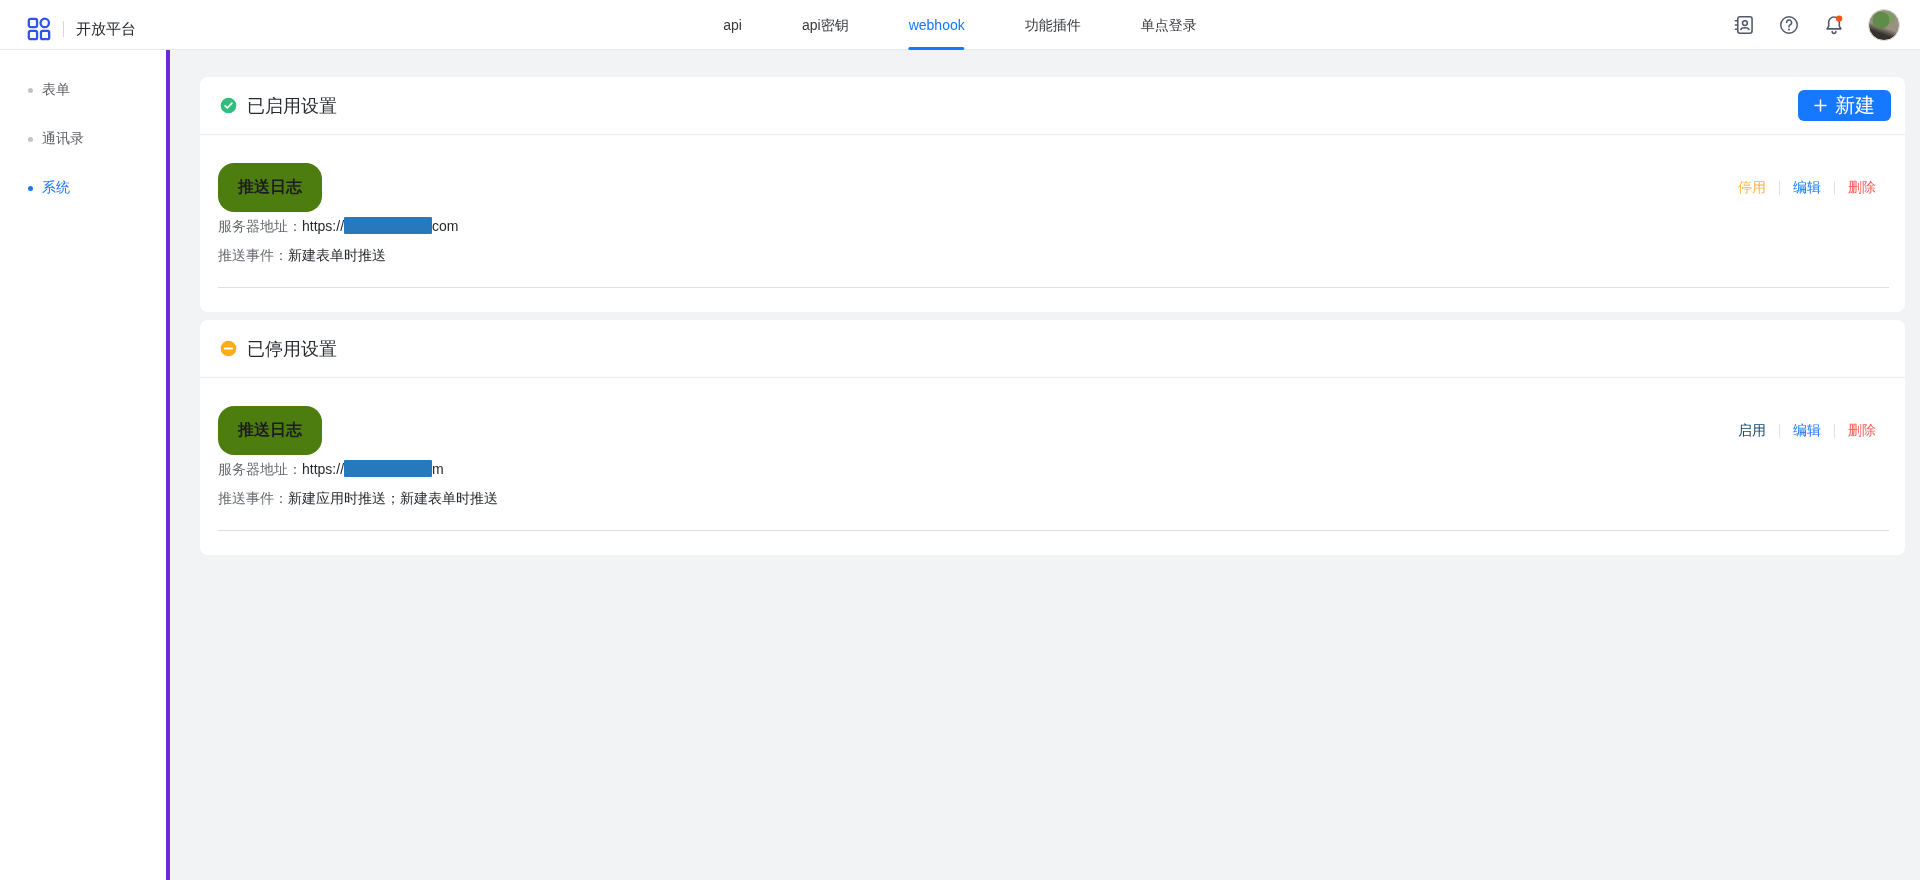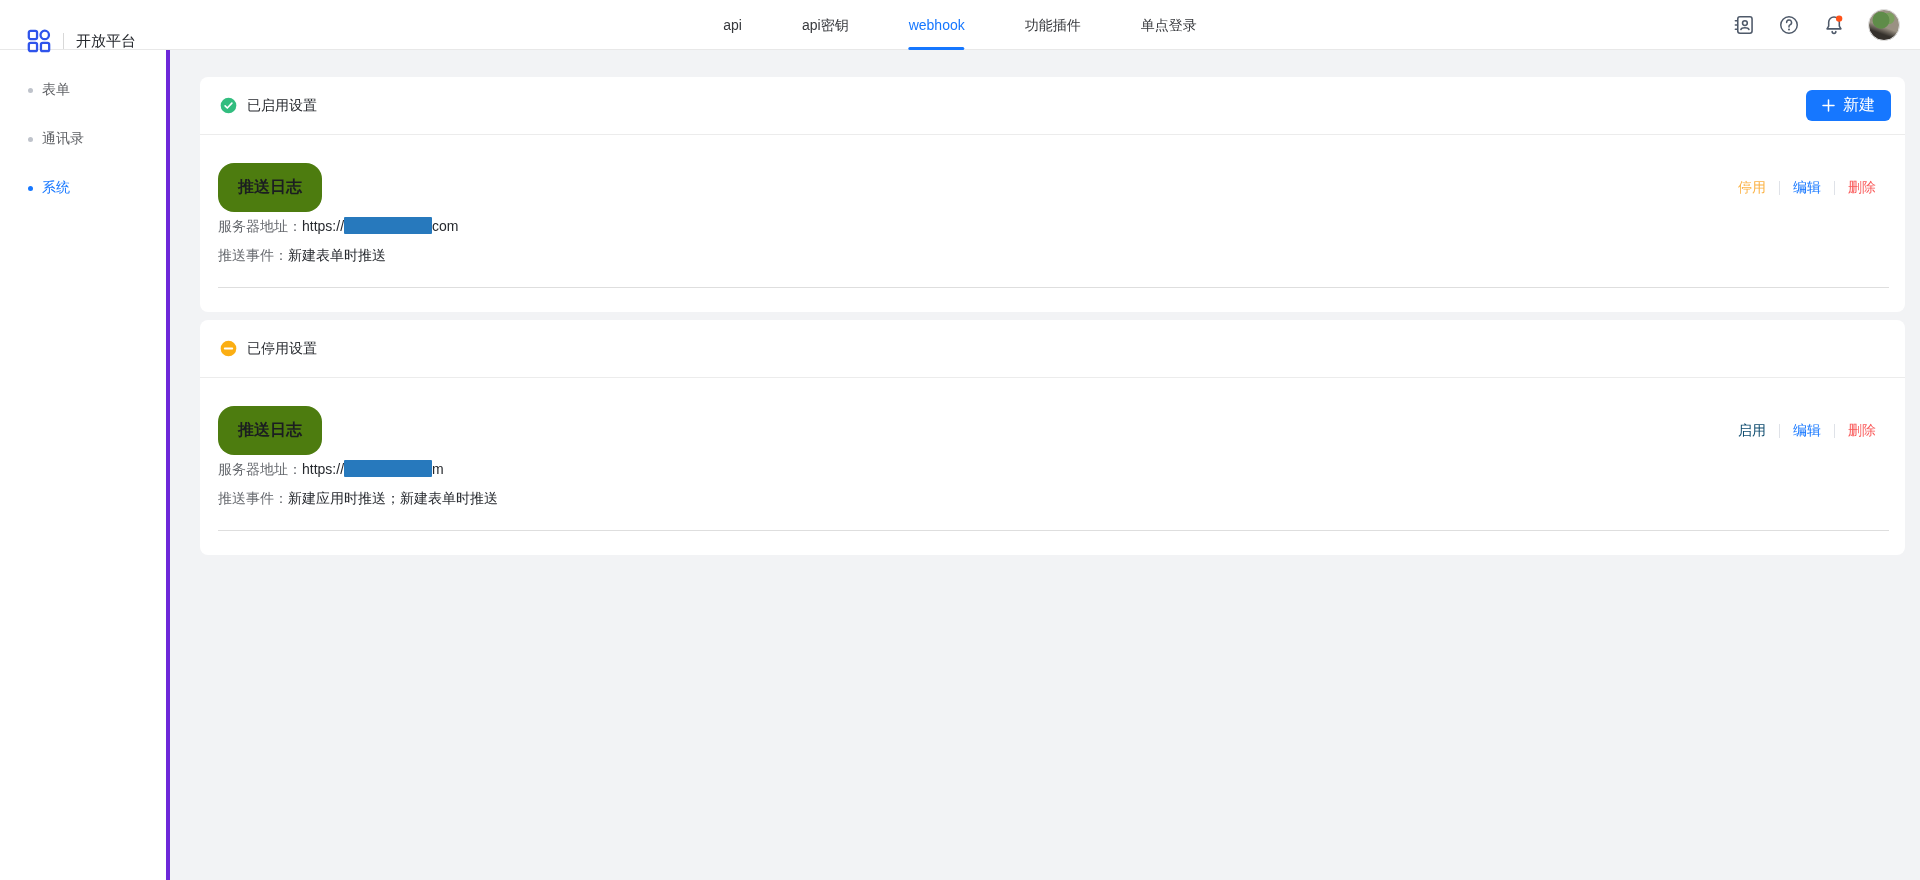--- a/index.html
+++ b/index.html
@@ -8,21 +8,21 @@
     width:1920px; height:880px; overflow:hidden; position:relative;
     font-family:"Liberation Sans", sans-serif;
     background:#f2f3f5; color:#26292e;
   }
 
   
   .app-header {
     position:absolute; top:0; left:0; width:1920px; height:50px;
     background:#fff; border-bottom:1px solid #e8e8e8; z-index:5;
   }
-  .h-left { position:absolute; left:26px; top:16px; height:50px; display:flex; align-items:center; }
+  .h-left { position:absolute; left:26px; top:4px; height:50px; display:flex; align-items:center; }
   .logo { width:26px; height:26px; display:block; cursor:pointer; }
   .h-divider { width:1px; height:16px; background:#d8d8d8; margin:0 12px 0 11px; }
   .h-title { font-size:15px; color:#26292e; }
 
   .h-tabs {
     position:absolute; left:50%; transform:translateX(-50%); top:0; height:50px;
     display:flex; gap:60px; align-items:center;
   }
   .tab { font-size:14px; color:#37393d; cursor:pointer; position:relative; height:50px; line-height:50px; white-space:nowrap; }
   .tab.active { color:#1677ff; }
@@ -61,25 +61,25 @@
   .main {
     position:absolute; top:50px; left:170px; right:0; bottom:0;
     background:#f2f3f5; padding:27px 15px 0 30px; overflow:hidden;
   }
   .panel { background:#fff; border-radius:8px; margin-bottom:8px; }
   .panel-header {
     height:58px; display:flex; align-items:center;
     padding:0 14px 0 20px; border-bottom:1px solid #ececec;
   }
   .status-icon { width:17px; height:17px; display:block; flex:none; }
-  .sec-title { font-size:14px; color:#26292e; margin-left:10px; }
+  .sec-title { font-size:18px; color:#26292e; margin-left:10px; }
   .spacer { flex:1; }
   .btn-new {
     display:flex; align-items:center; gap:8px; background:#1677ff; color:#fff;
-    font-size:16px; height:31px; padding:0 16px; border:none; border-radius:6px;
+    font-size:20px; height:31px; padding:0 16px; border:none; border-radius:6px;
     cursor:pointer; font-family:inherit;
   }
 
   .card-body { padding:0 16px 24px 18px; }
   .card-top { display:flex; align-items:center; margin-top:28px; }
   .pill {
     background:#4d7c0f; border-radius:16px; padding:14px 20px;
     font-size:16px; font-weight:bold; color:#1b1d21;
   }
   .actions { margin-left:auto; display:flex; align-items:center; font-size:14px; margin-right:13px;text-align:right; }

